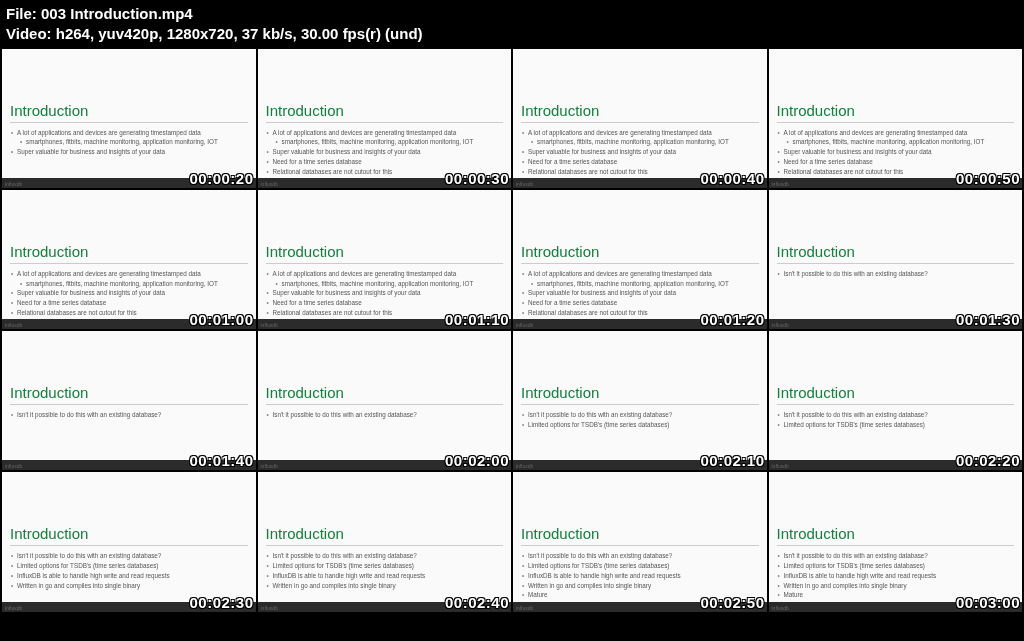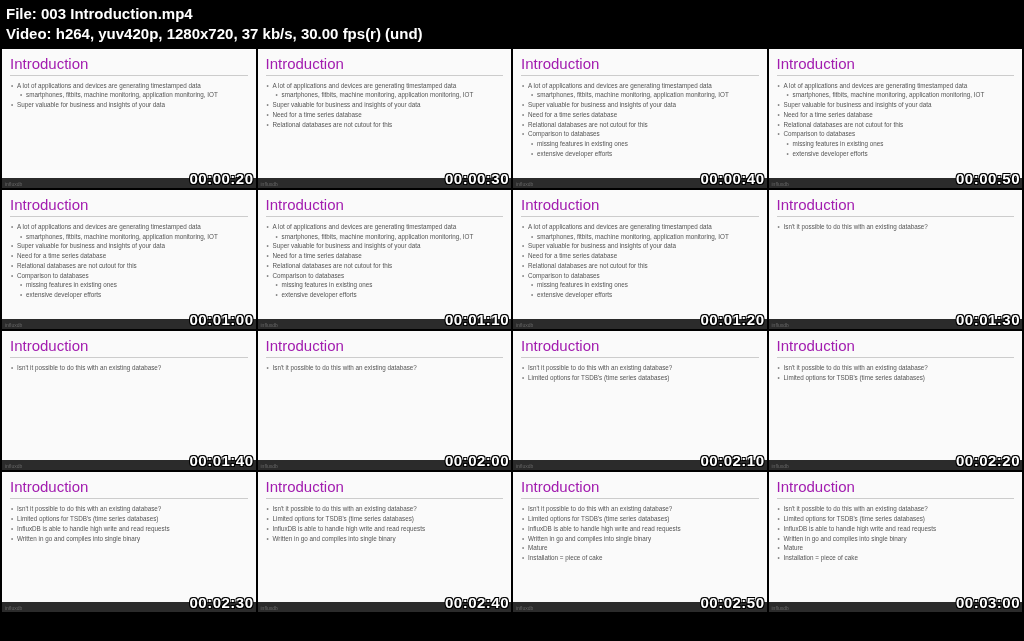--- a/index.html
+++ b/index.html
@@ -35,24 +35,25 @@
   }
   .slide {
     flex: 1;
     padding: 6px 8px 4px 8px;
     color: #444;
     overflow: hidden;
   }
   .slide h2 {
     font-size: 15px;
     font-weight: 400;
-    color: #a21caf;
+    color: #15803d;
     border-bottom: 1px solid #ccc;
     padding-bottom: 3px;
     margin-bottom: 5px;
+    margin-top: 47px;
   }
   .slide ul {
     list-style: none;
     font-size: 6.3px;
     color: #555;
     line-height: 1.55;
   }
   .slide li::before {
     content: "•";
     color: #888;

